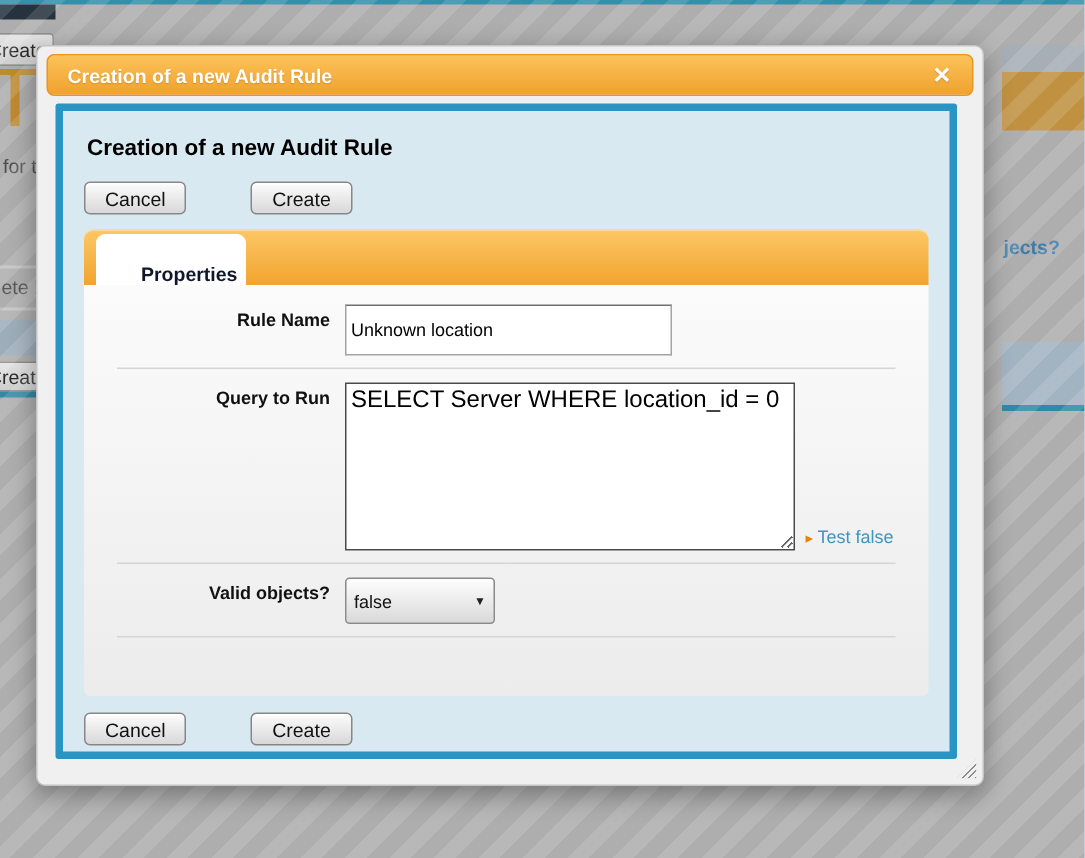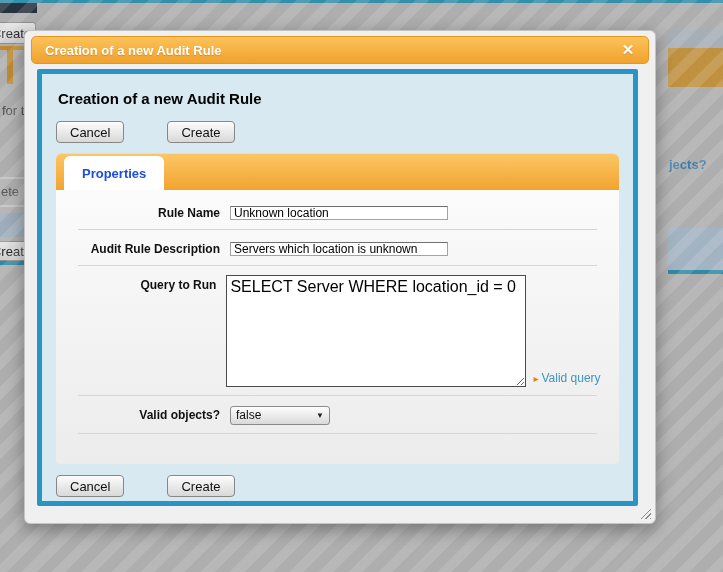--- a/index.html
+++ b/index.html
@@ -81,55 +81,55 @@
   }
   .tabbar {
     position:relative; height:37px;
     background:linear-gradient(#fdc766,#f1a42f);
     border-radius:6px 6px 0 0;
     box-shadow:inset 0 1px 0 rgba(255,255,255,0.35);
   }
   .tab-active {
     position:absolute; left:8px; top:3px; height:34px; width:100px;
     background:#fff; border-radius:6px 6px 0 0;
-    display:flex; align-items:center; padding-left:18px;
-    color:#1d4ed8; font-size:13px; font-weight:bold; cursor:pointer;
+    display:flex; align-items:flex-end; padding-left:30px;
+    color:#0f172a; font-size:13px; font-weight:bold; cursor:pointer;
   }
   .content {
     height:274px; padding:4px 12px 0 8px;
     background:linear-gradient(#fbfbfb,#ececec);
     border-radius:0 0 4px 4px;
   }
   .frow {
     display:flex; padding:9px 0 8px 0; margin:0 10px 0 14px;
     border-bottom:1px solid #d6d6d6;
     justify-content:center;
   }
   .frow:last-child { border-bottom:1px solid #d6d6d6; }
   .flabel {
     width:152px; text-align:right; flex:none;
     font-size:12px; font-weight:bold; color:#111;
     padding:3px 10px 0 0;
   }
   .fvalue { flex:1; }
   .tinput {
-    width:218px; height:14px; font-family:"Liberation Sans", sans-serif;
+    width:218px; height:34px; font-family:"Liberation Sans", sans-serif;
     font-size:12px; padding:1px 3px;
     border:1px solid #a3a3a3; border-top-color:#6f6f6f; background:#fff;
   }
   .query-wrap { display:flex; align-items:flex-end; gap:7px; }
   textarea.query {
     width:300px; height:112px; resize:both;
     font-family:"Liberation Sans", sans-serif; font-size:16px;
     padding:2px 3px; border:1px solid #4a4a4a; background:#fff;
   }
   .test-link { font-size:12px; color:#3e96c1; white-space:nowrap; cursor:pointer; padding-bottom:2px; }
   .test-link .bullet { color:#e8820c; font-size:10px; margin-right:3px; }
   .selectbox {
-    width:100px; height:19px; padding:0 5px;
+    width:100px; height:31px; padding:0 5px;
     display:inline-flex; align-items:center; justify-content:space-between;
     background:linear-gradient(#fefefe,#d9d9d9);
     border:1px solid #8a8a8a; border-radius:3px;
     font-size:12px; color:#111; cursor:pointer;
   }
   .selectbox .arrow { font-size:8px; color:#222; }
   .grip {
     position:absolute; right:4px; bottom:4px; width:13px; height:13px;
     background:repeating-linear-gradient(135deg, transparent 0 2px, #8c8c8c 2px 3px);
     clip-path:polygon(100% 0, 100% 100%, 0 100%);
@@ -184,33 +184,27 @@
 
     <div class="content">
 
       <div class="frow">
         <div class="flabel">Rule Name</div>
         <div class="fvalue">
           <input class="tinput" type="text" value="Unknown location" style="">
         </div>
       </div>
 
-      <div class="frow">
-        <div class="flabel">Audit Rule Description</div>
-        <div class="fvalue">
-          <input class="tinput" type="text" value="Servers which location is unknown" style="">
-        </div>
-      </div>
 
       <div class="frow">
         <div class="flabel">Query to Run</div>
         <div class="fvalue query-wrap">
           <textarea class="query" style="">SELECT Server WHERE location_id = 0</textarea>
           <span class="test-link">
-            <span class="bullet">▸</span><span>Valid query</span>
+            <span class="bullet">▸</span><span>Test false</span>
           </span>
         </div>
       </div>
 
       <div class="frow">
         <div class="flabel">Valid objects?</div>
         <div class="fvalue">
           <span class="selectbox">
             <span>false</span>
             <span class="arrow">▼</span>

